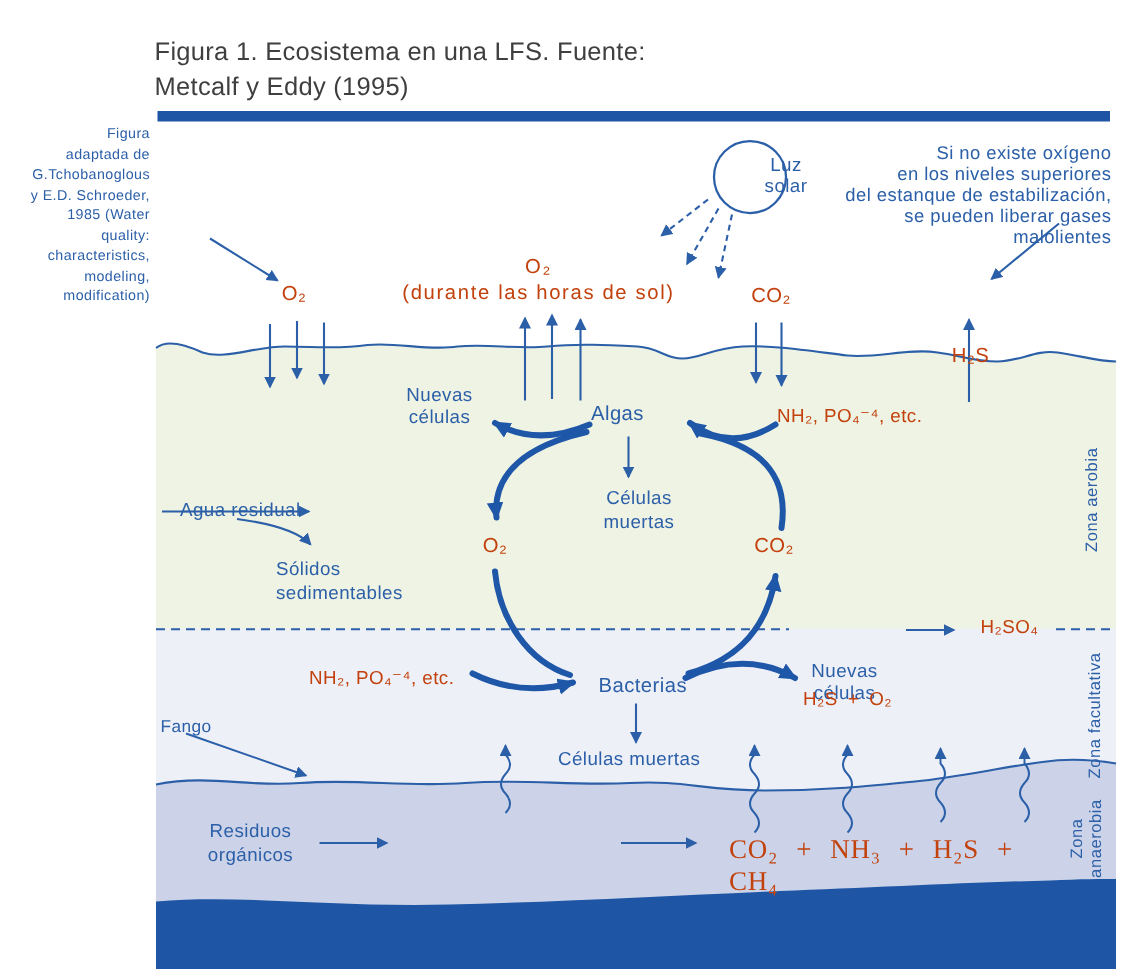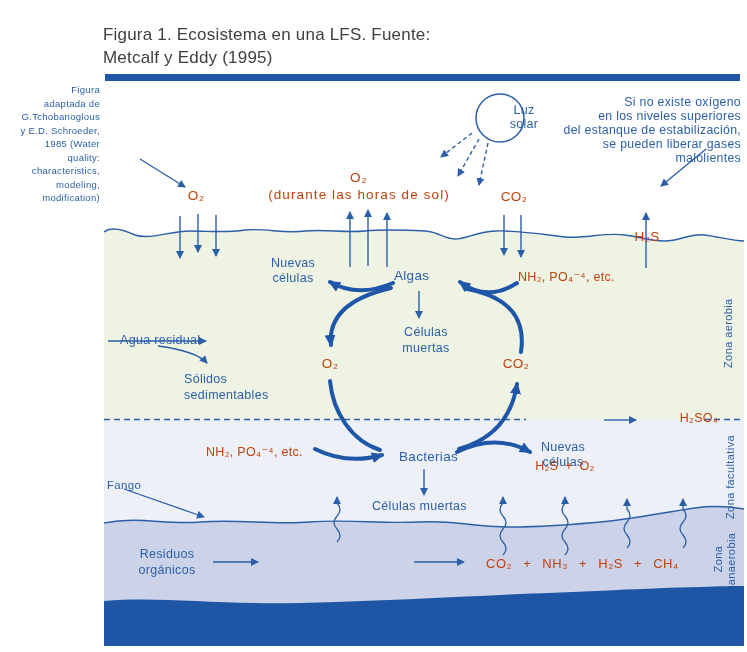--- a/index.html
+++ b/index.html
@@ -11,21 +11,21 @@
        white-space:pre-line;letter-spacing:0.3px;}
   .chem{color:#c2410c;}
   .ctr{text-align:center;}
   .rgt{text-align:right;}
   .title{color:#3f3f3f;font-size:17px;line-height:1.35;letter-spacing:0.2px;}
   .side{font-size:9.5px;line-height:1.42;}
   .side .emph{display:block;font-style:italic;font-weight:bold;}
   .side .cred{display:block;}
   .zone{font-size:11px;letter-spacing:0.4px;transform:rotate(-90deg);transform-origin:top left;}
   .durante{font-size:13.5px;letter-spacing:1.1px;line-height:1.25;}
-  .gasline{font-size:13px;word-spacing:7px;letter-spacing:0.5px;}
+  .gasline{font-size:18px;word-spacing:7px;letter-spacing:0.5px;font-family:Liberation Serif, serif;}
   .big{font-size:13.5px;}
 </style>
 </head>
 <body>
 
 <div id="page">
 
   <svg id="diagram-svg" width="747" height="652" viewBox="0 0 747 652">
     <defs>
       <marker id="ah" markerUnits="userSpaceOnUse" markerWidth="9" markerHeight="9" refX="7" refY="4" orient="auto">
@@ -135,21 +135,21 @@
   <div class="lbl ctr" style="left:533px;top:440px;width:60px;">Nuevas
 células</div>
   <div class="lbl" style="left:372px;top:499px;width:110px;">Células muertas</div>
 
   <div class="lbl" style="left:120px;top:322px;width:100px;margin-top:11px;">Agua residual</div>
   <div class="lbl" style="left:184px;top:371px;width:105px;line-height:1.3;">Sólidos
 sedimentables</div>
   <div class="lbl" style="left:107px;top:479px;width:44px;font-size:11.5px;">Fango</div>
 
   <div class="lbl chem ctr" style="left:527px;top:411px;width:76px;word-spacing:3px;margin-top:48px;">H₂S + O₂</div>
-  <div class="lbl chem ctr" style="left:668px;top:411px;width:62px;">H₂SO₄</div>
+  <div class="lbl chem ctr" style="left:642px;top:411px;width:62px;">H₂SO₄</div>
 
   <div class="lbl ctr" style="left:128px;top:546px;width:78px;line-height:1.3;">Residuos
 orgánicos</div>
   <div class="lbl chem gasline" style="left:486px;top:556px;width:230px;">CO₂ + NH₃ + H₂S + CH₄</div>
 
   <div class="lbl zone" style="left:722px;top:368px;width:86px;">Zona aerobia</div>
   <div class="lbl zone" style="left:724px;top:519px;width:98px;">Zona facultativa</div>
   <div class="lbl zone ctr" style="left:712px;top:590px;width:62px;line-height:1.15;">Zona
 anaerobia</div>
 

